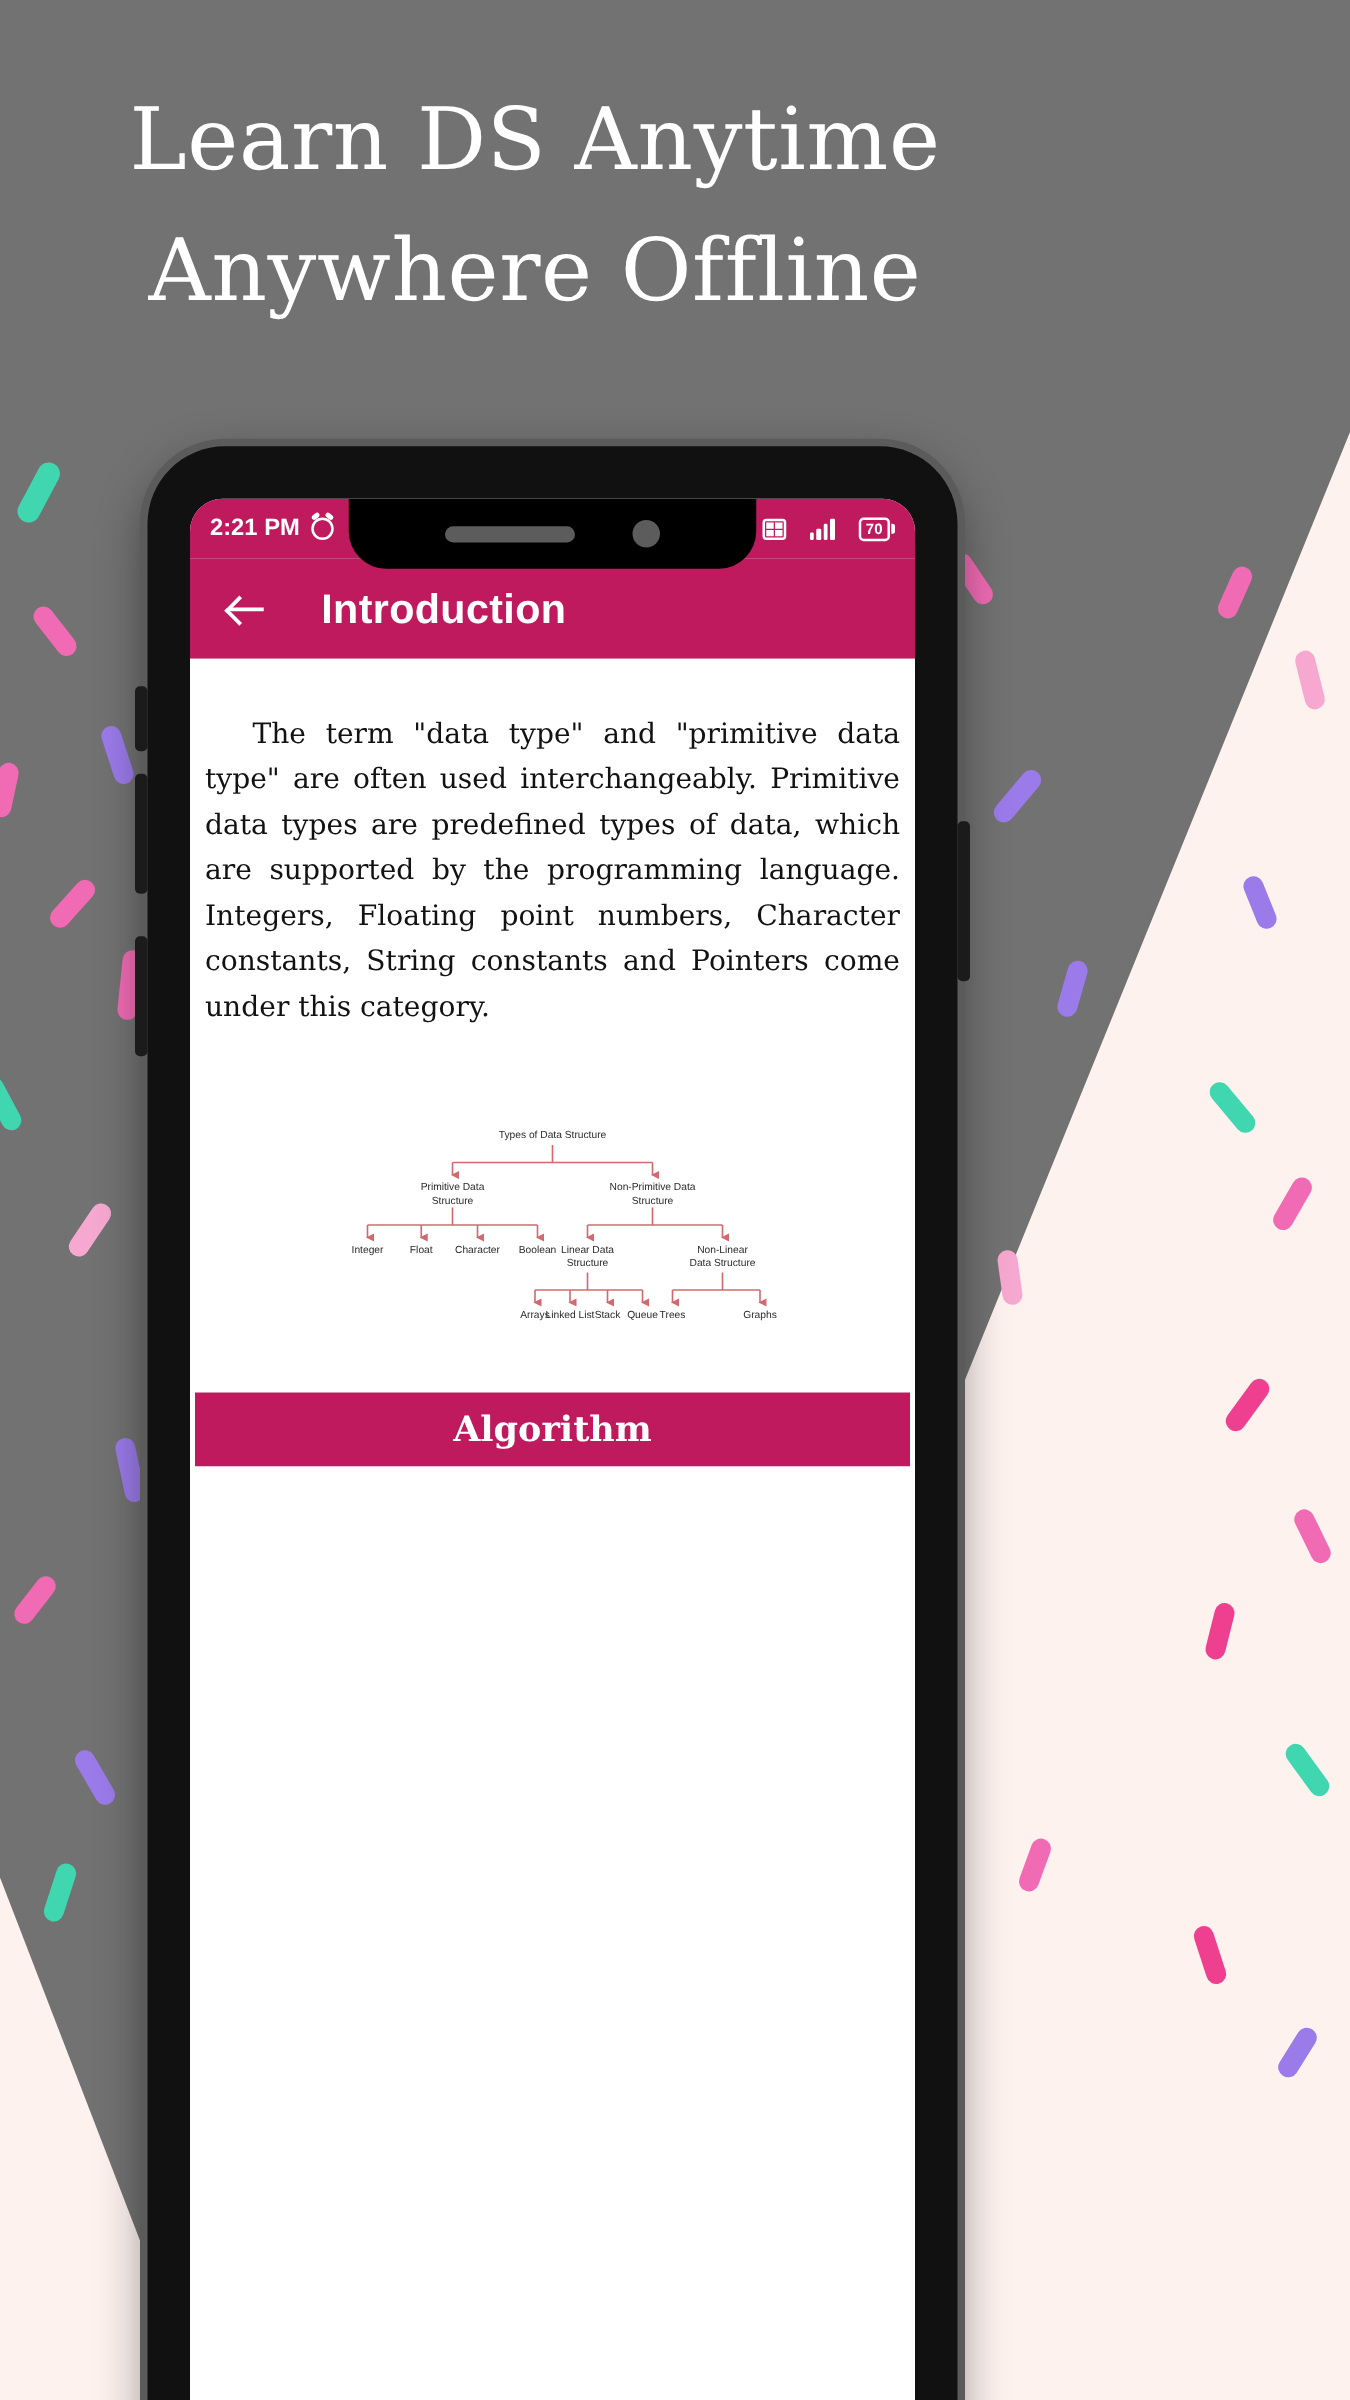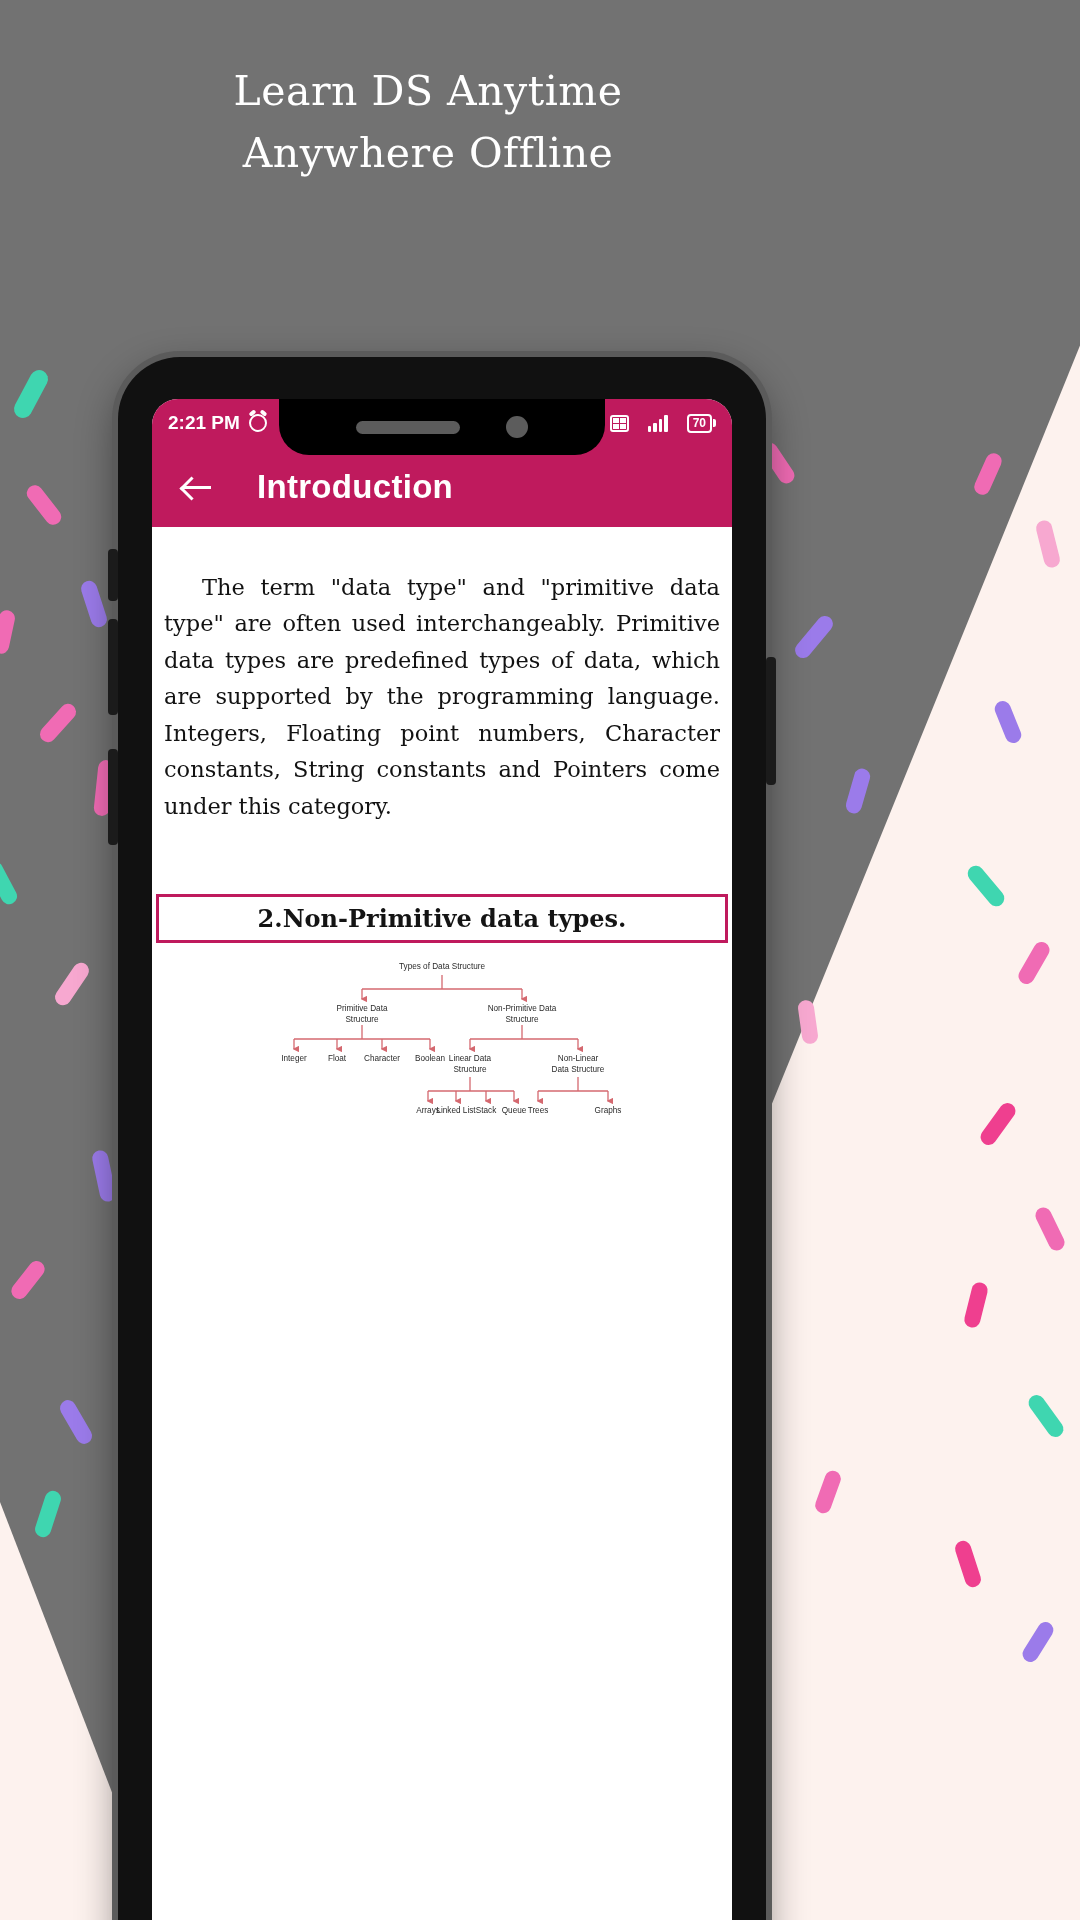--- a/index.html
+++ b/index.html
@@ -44,21 +44,21 @@
   }
 
   
   .headline {
     position: absolute;
     top: 60px; left: 0;
     width: 856px;
     text-align: center;
     color: #ffffff;
     font-family: "DejaVu Serif", serif;
-    font-size: 41px;
+    font-size: 69px;
     line-height: 1.52;
     font-weight: 400;
     letter-spacing: 0.5px;
     z-index: 5;
   }
 
   
   #phone {
     position: absolute;
     left: 118px;
@@ -352,23 +352,20 @@
       <div class="appbar">
         <div class="back-arrow"></div>
         <div class="appbar-title">Introduction</div>
       </div>
 
       <div class="content">
 
 
         <p class="para indent pad-top-lg pad-bot-lg">The term "data type" and "primitive data type" are often used interchangeably. Primitive data types are predefined types of data, which are supported by the programming language. Integers, Floating point numbers, Character constants, String constants and Pointers come under this category.</p>
 
-        <div class="sec-head-outline">
-          <span class="txt">2.Non-Primitive data types.</span>
-        </div>
 
 
         <div class="diagram">
           <svg width="400" height="190" viewBox="0 0 400 190">
             <defs>
               <marker id="ar" markerWidth="5" markerHeight="5" refX="2.5" refY="4" orient="auto">
                 <path d="M0,0 L5,0 L2.5,5 z" fill="#d4686f"></path>
               </marker>
             </defs>
             <g stroke="#d4686f" stroke-width="1.3" fill="none">
@@ -420,19 +417,22 @@
               <text x="186" y="154">Arrays</text>
               <text x="214" y="154">Linked List</text>
               <text x="244" y="154">Stack</text>
               <text x="272" y="154">Queue</text>
               <text x="296" y="154">Trees</text>
               <text x="366" y="154">Graphs</text>
             </g>
           </svg>
         </div>
 
+        <div class="sec-head-filled">
+          <span class="txt">Algorithm</span>
+        </div>
 
 
       </div>
 
     </div>
   </div>
 </div>
 
 </body></html>

